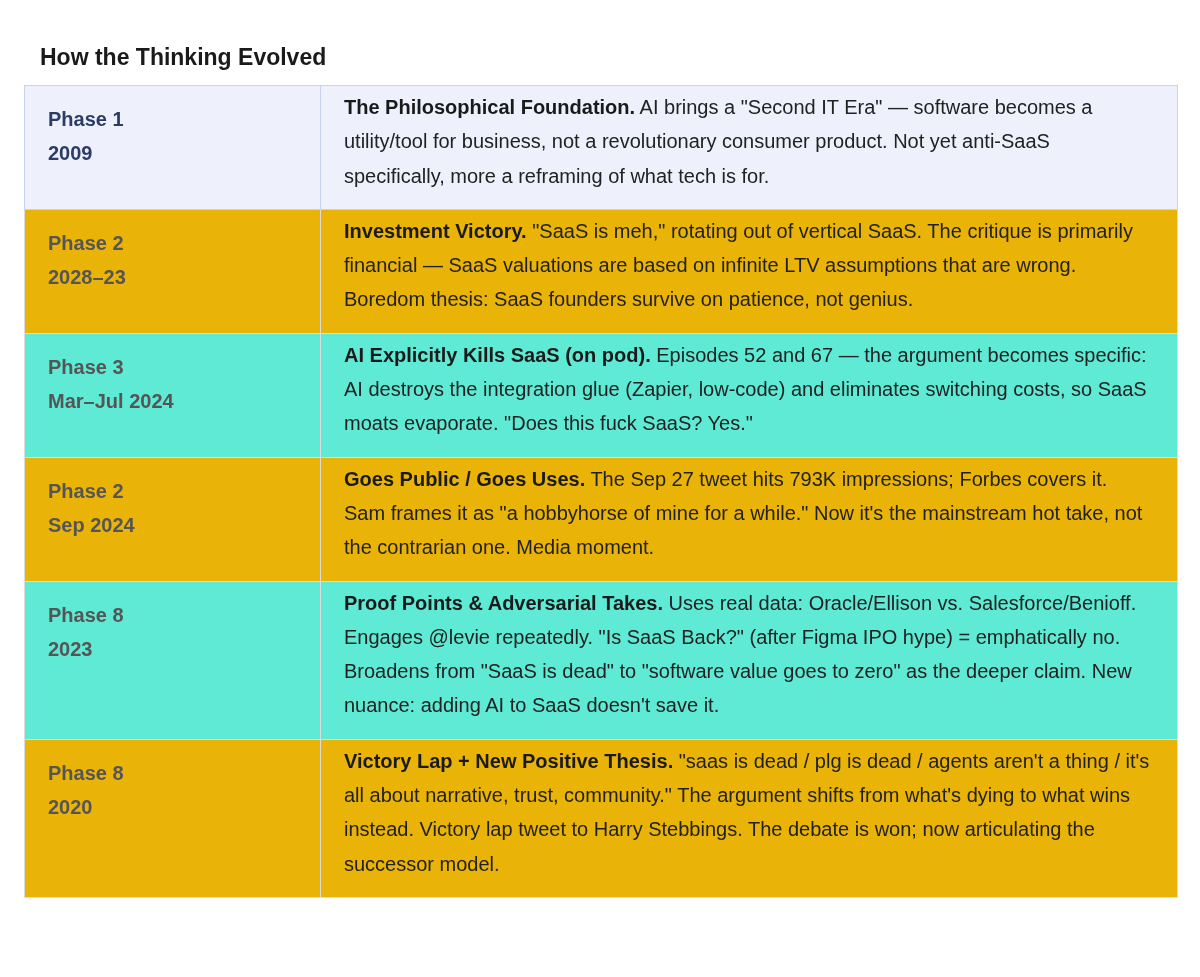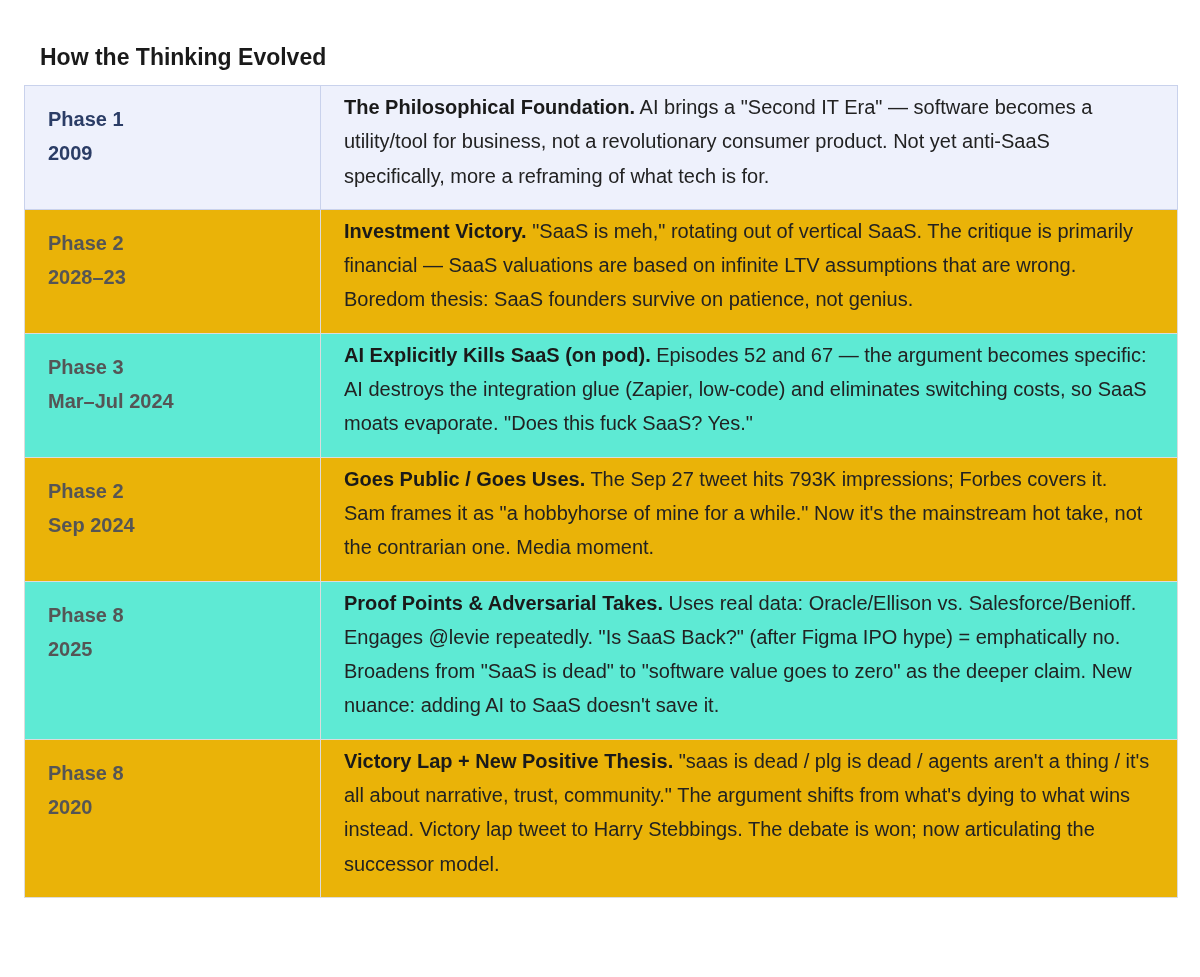--- a/index.html
+++ b/index.html
@@ -98,21 +98,21 @@
     <tr class="row-odd">
       <td class="col-phase">
         <span class="phase-label">Phase 2</span>
         <span class="phase-period">Sep 2024</span>
       </td>
       <td class="col-desc"><span class="desc-title">Goes Public / Goes Uses.</span><span> The Sep 27 tweet hits 793K impressions; Forbes covers it. Sam frames it as "a hobbyhorse of mine for a while." Now it's the mainstream hot take, not the contrarian one. Media moment.</span></td>
     </tr>
     <tr class="row-even">
       <td class="col-phase">
         <span class="phase-label">Phase 8</span>
-        <span class="phase-period">2025</span>
+        <span class="phase-period">2023</span>
       </td>
       <td class="col-desc"><span class="desc-title">Proof Points &amp; Adversarial Takes.</span><span> Uses real data: Oracle/Ellison vs. Salesforce/Benioff. Engages @levie repeatedly. "Is SaaS Back?" (after Figma IPO hype) = emphatically no. Broadens from "SaaS is dead" to "software value goes to zero" as the deeper claim. New nuance: adding AI to SaaS doesn't save it.</span></td>
     </tr>
     <tr class="row-odd">
       <td class="col-phase">
         <span class="phase-label">Phase 8</span>
         <span class="phase-period">2020</span>
       </td>
       <td class="col-desc"><span class="desc-title">Victory Lap + New Positive Thesis.</span><span> "saas is dead / plg is dead / agents aren't a thing / it's all about narrative, trust, community." The argument shifts from what's dying to what wins instead. Victory lap tweet to Harry Stebbings. The debate is won; now articulating the successor model.</span></td>
     </tr>

